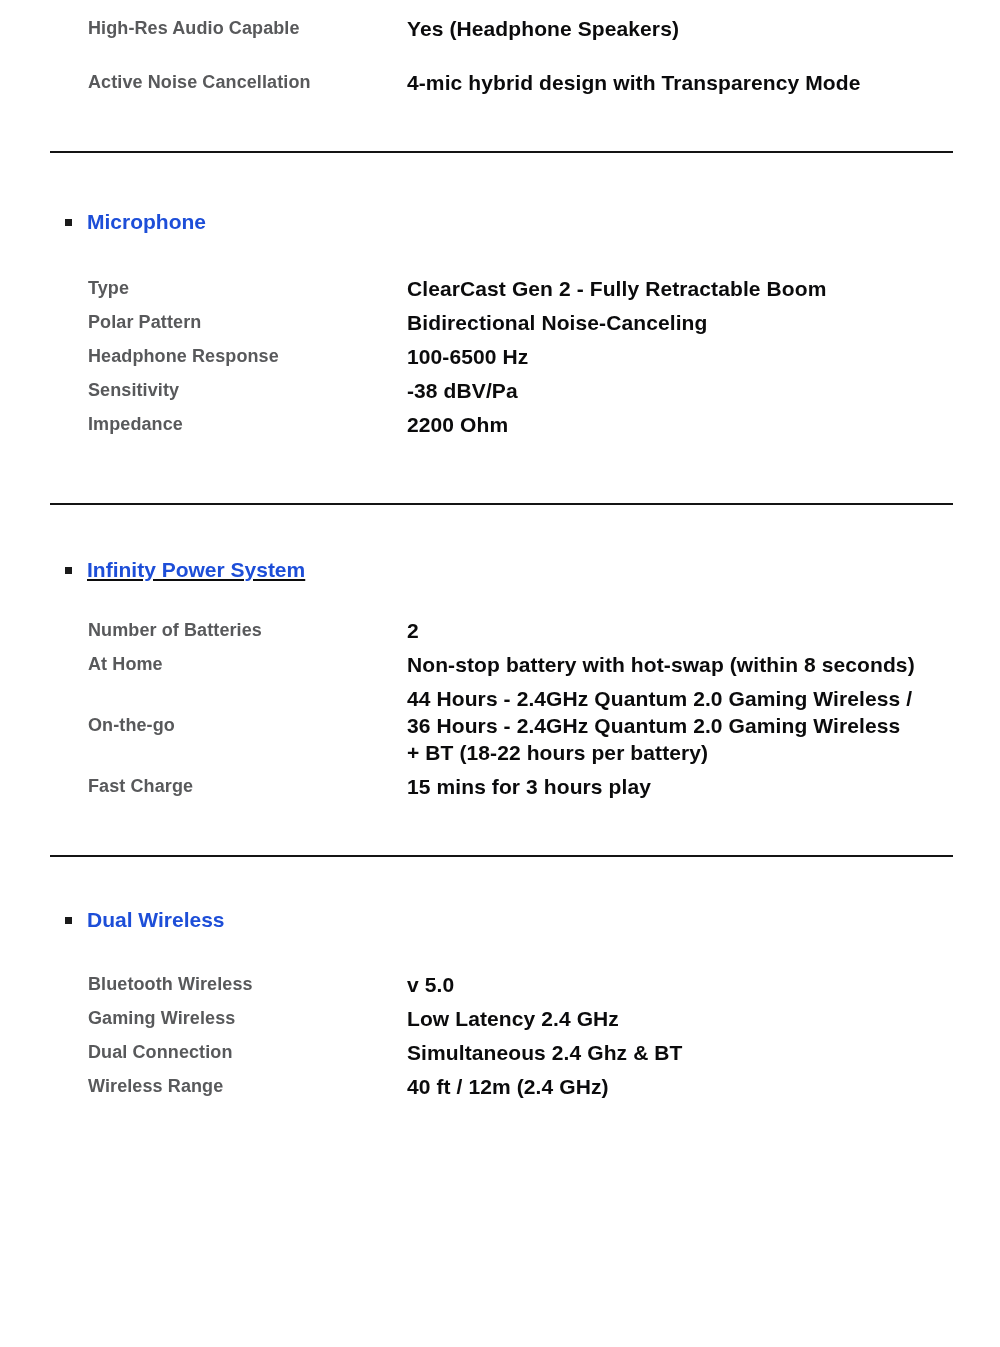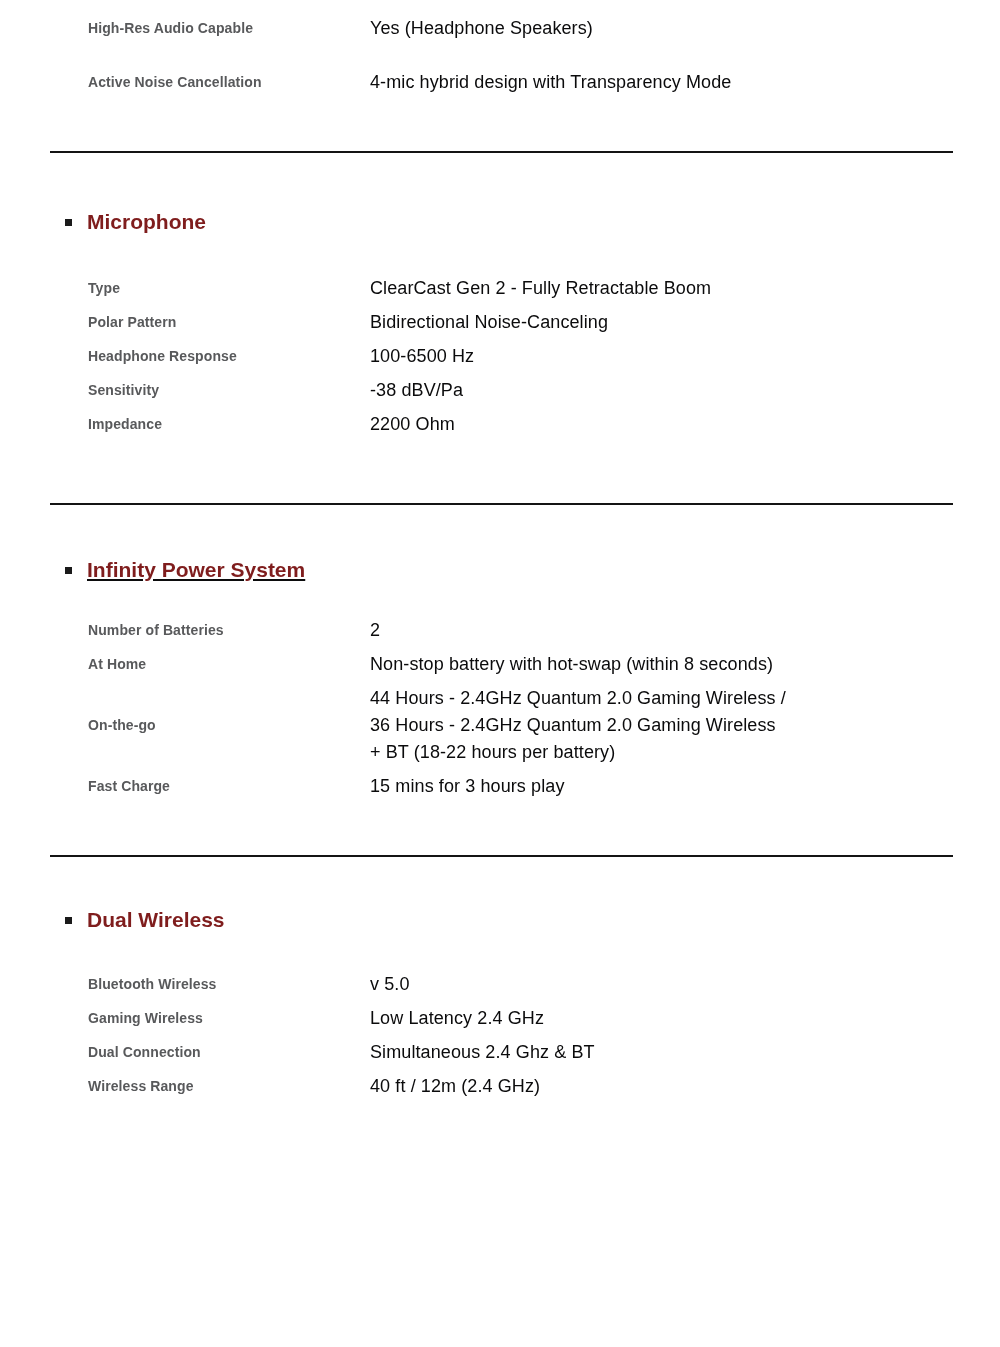--- a/index.html
+++ b/index.html
@@ -22,30 +22,31 @@
     align-items: center;
     margin-left: 88px;
     margin-right: 60px;
     row-gap: 7px;
   }
   .spec-rows.top { row-gap: 27px; }
 
   .spec-label {
     color: #58595b;
     font-weight: 700;
-    font-size: 14px;
+    font-size: 18px;
     line-height: 27px;
     letter-spacing: 0.1px;
   }
   .spec-value {
     color: #0b0b0c;
-    font-weight: 400;
-    font-size: 18px;
+    font-weight: 700;
+    font-size: 21px;
     line-height: 27px;
     letter-spacing: 0.1px;
+    margin-left: 37px;
   }
   .spec-value > div { line-height: 27px; }
 
   .divider {
     height: 2px;
     width: 903px;
     margin-left: 50px;
     background: #141414;
     margin-top: 55px;
   }
@@ -60,21 +61,21 @@
   .bullet {
     width: 7px;
     height: 7px;
     background: #1a1a1a;
     flex: 0 0 auto;
   }
   .section-title {
     font-size: 21px;
     font-weight: 700;
     line-height: 28px;
-    color: #7f1d1d;
+    color: #1d4ed8;
   }
 
   
   section:nth-of-type(2) .spec-rows { margin-top: 39px; }
   section:nth-of-type(2) .divider   { margin-top: 65px; }
   section:nth-of-type(3) .section-header { margin-top: 51px; text-decoration: underline; }
   section:nth-of-type(3) .spec-rows { margin-top: 33px; }
   section:nth-of-type(3) .divider   { margin-top: 55px; }
   section:nth-of-type(4) .section-header { margin-top: 49px; }
   section:nth-of-type(4) .spec-rows { margin-top: 37px; }

